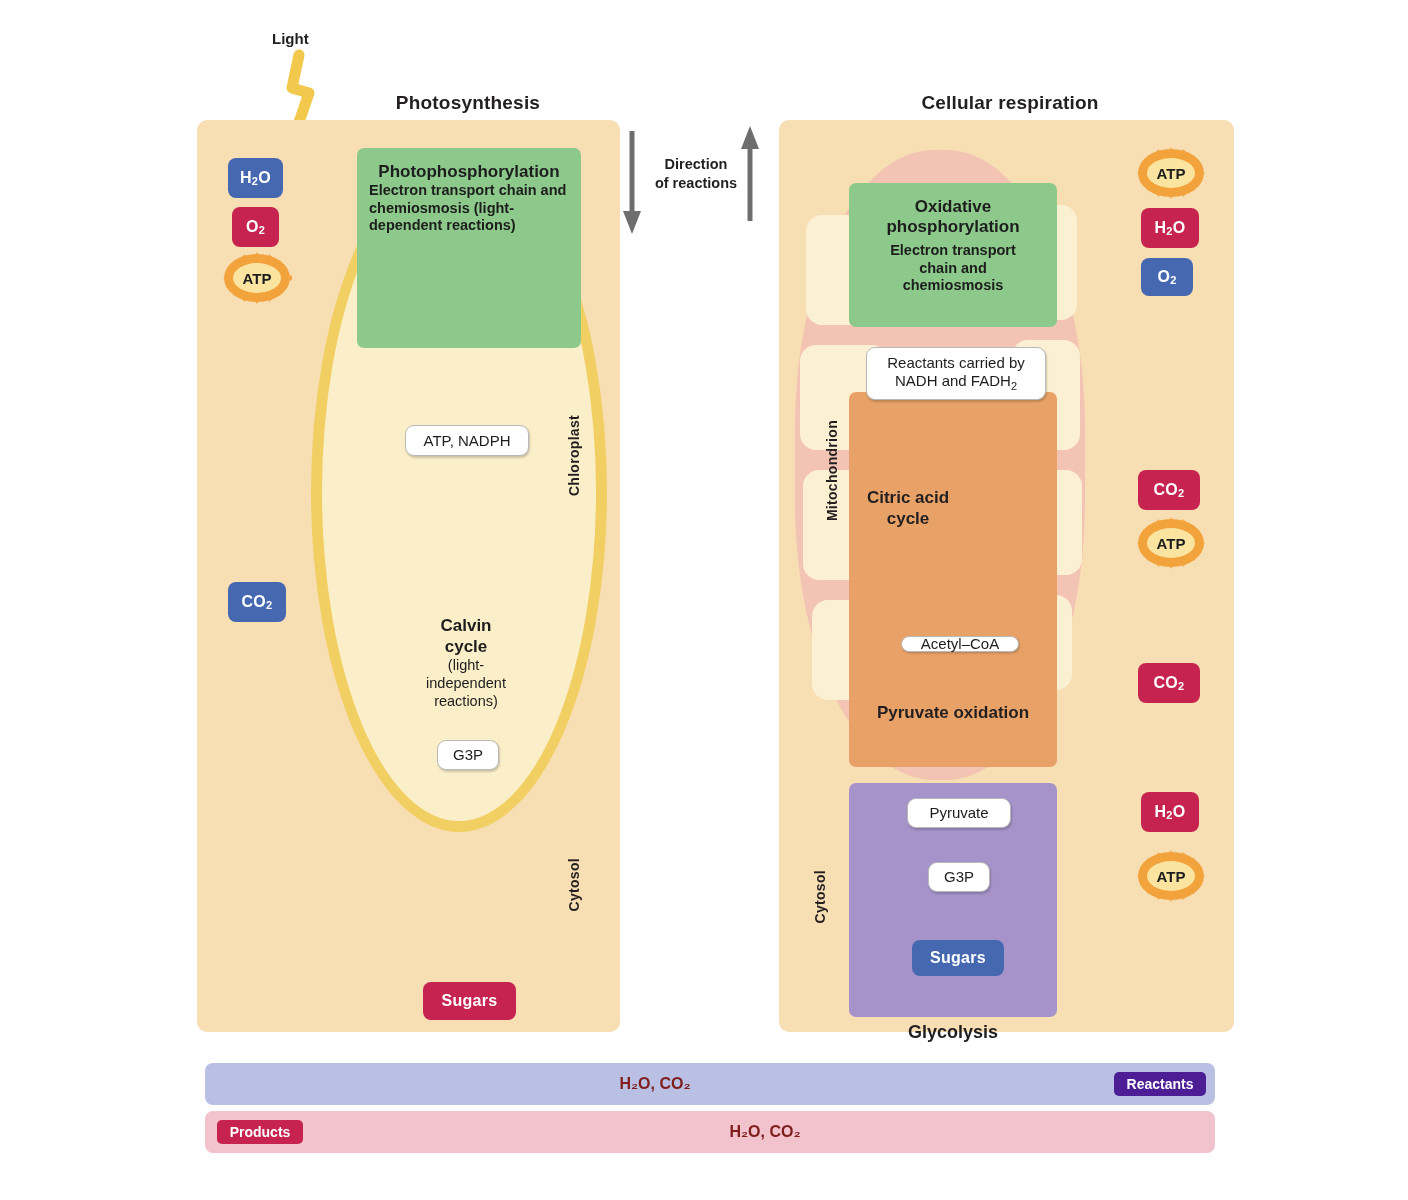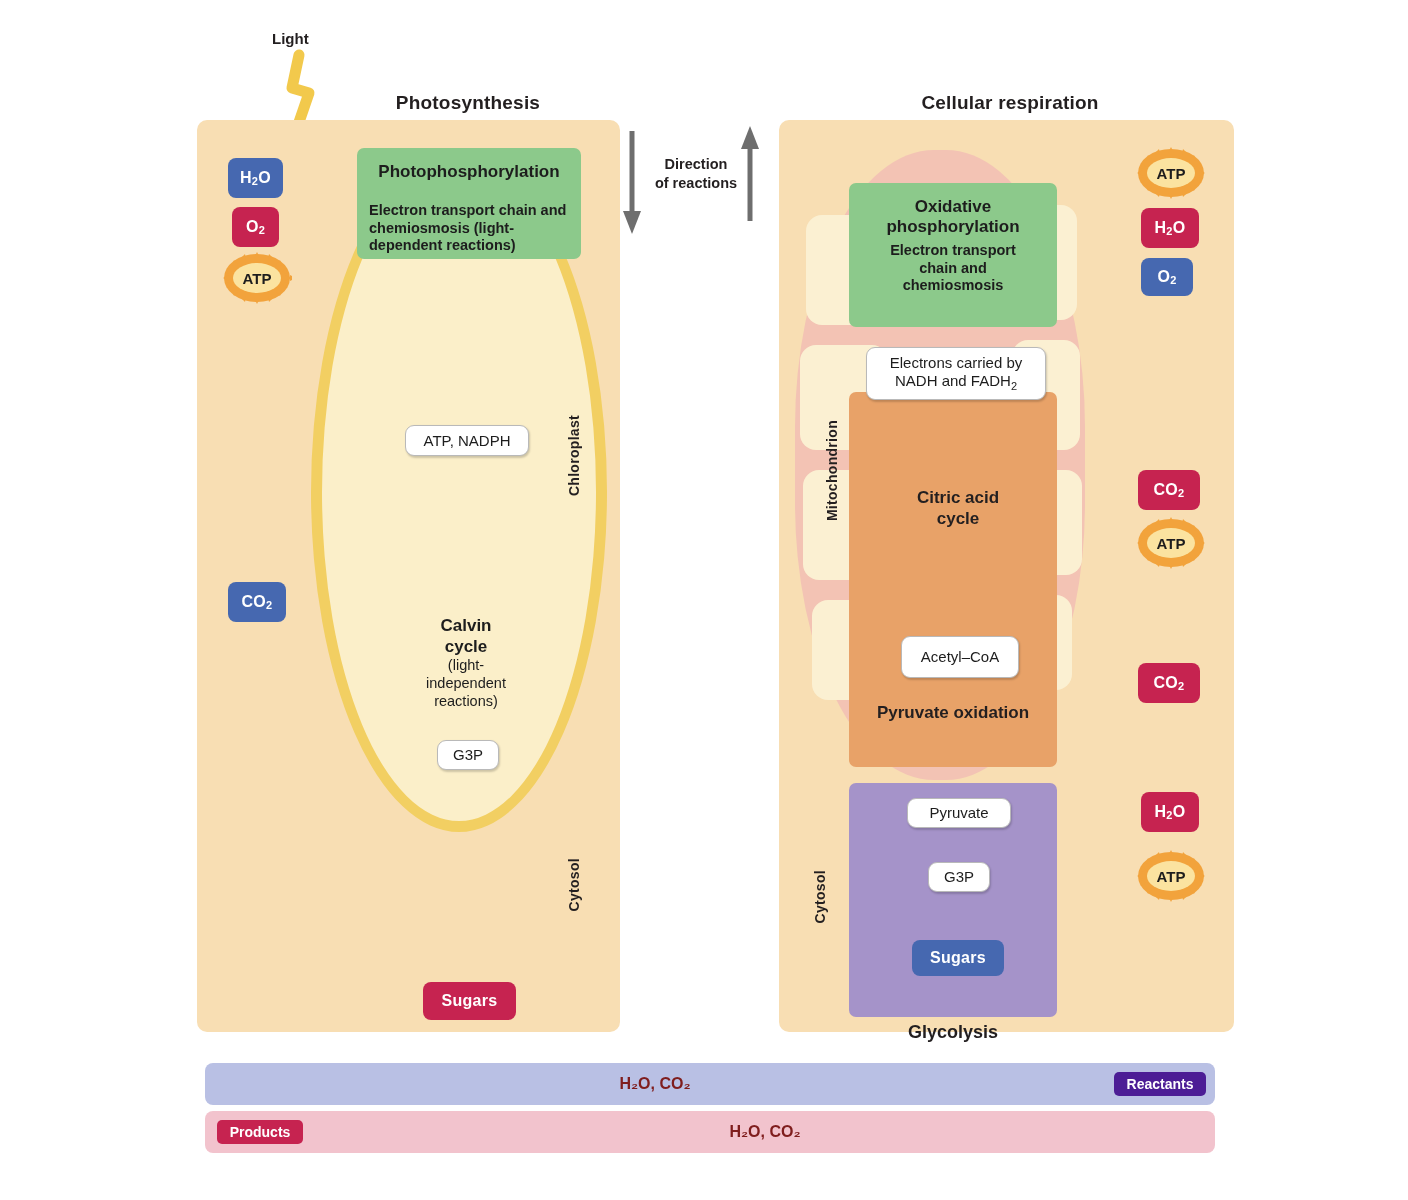--- a/index.html
+++ b/index.html
@@ -199,23 +199,23 @@
   <div>of reactions</div>
 </div>
 
 <div class="panel" style="left:197px;top:120px;width:423px;height:912px;"></div>
 
 <div class="chloroplast" style="left:311px;top:152px;width:296px;height:680px;"></div>
 
 <div class="vlabel" style="left:566px;top:415px;">Chloroplast</div>
 <div class="vlabel" style="left:566px;top:858px;">Cytosol</div>
 
-<div class="box green" style="left:357px;top:148px;width:224px;height:111px;padding:14px 12px 10px 12px;">
+<div class="box green" style="left:357px;top:148px;width:224px;height:200px;padding:14px 12px 10px 12px;">
   <div class="hdr">Photophosphorylation</div>
-  <div class="sub" style="margin-top:20px;text-align:left;align-self:flex-start;">Electron transport chain and chemiosmosis (light-dependent reactions)</div>
+  <div class="sub" style="text-align:left;align-self:flex-start;">Electron transport chain and chemiosmosis (light-dependent reactions)</div>
 </div>
 
 <div class="chip blue" style="left:228px;top:158px;width:55px;height:40px;">
   <span>H<sub>2</sub>O</span>
 </div>
 <div class="chip red" style="left:232px;top:207px;width:47px;height:40px;">
   <span>O<sub>2</sub></span>
 </div>
 <div class="atp" style="left:222px;top:252px;width:70px;height:52px;">
   <svg width="70" height="52" viewBox="0 0 70 52">
@@ -287,32 +287,32 @@
 
 <div class="box green" style="left:849px;top:148px;width:208px;height:144px;padding:14px 12px 24px 12px;margin-top:35px;">
   <div class="hdr">Oxidative</div>
   <div class="hdr">phosphorylation</div>
   <div class="sub" style="margin-top:5px;text-align:center;width:150px;">Electron transport chain and chemiosmosis</div>
 </div>
 
 <div class="box orange" style="left:849px;top:392px;width:208px;height:375px;"></div>
 
 <div class="pill" style="left:866px;top:347px;width:180px;height:53px;flex-direction:column;">
-  <div>Electrons carried by</div>
+  <div>Reactants carried by</div>
   <div>
     <span>NADH and FADH</span><sub style="font-size:11px;">2</sub>
   </div>
 </div>
 
-<div class="abs" style="left:893px;top:487px;width:130px;text-align:center;font-weight:bold;font-size:17px;line-height:1.25;">
+<div class="abs" style="left:843px;top:487px;width:130px;text-align:center;font-weight:bold;font-size:17px;line-height:1.25;">
   <div>Citric acid</div>
   <div>cycle</div>
 </div>
 
-<div class="pill" style="left:901px;top:636px;width:118px;height:42px;">Acetyl–CoA</div>
+<div class="pill" style="left:901px;top:636px;width:118px;height:16px;">Acetyl–CoA</div>
 
 <div class="abs" style="left:855px;top:703px;width:196px;text-align:center;font-weight:bold;font-size:17px;">Pyruvate oxidation</div>
 
 <div class="box purple" style="left:849px;top:783px;width:208px;height:234px;"></div>
 
 <div class="pill" style="left:907px;top:798px;width:104px;height:30px;">Pyruvate</div>
 <div class="pill" style="left:928px;top:862px;width:62px;height:30px;">G3P</div>
 <div class="chip blue" style="left:912px;top:940px;width:92px;height:36px;">
   <span>Sugars</span>
 </div>

